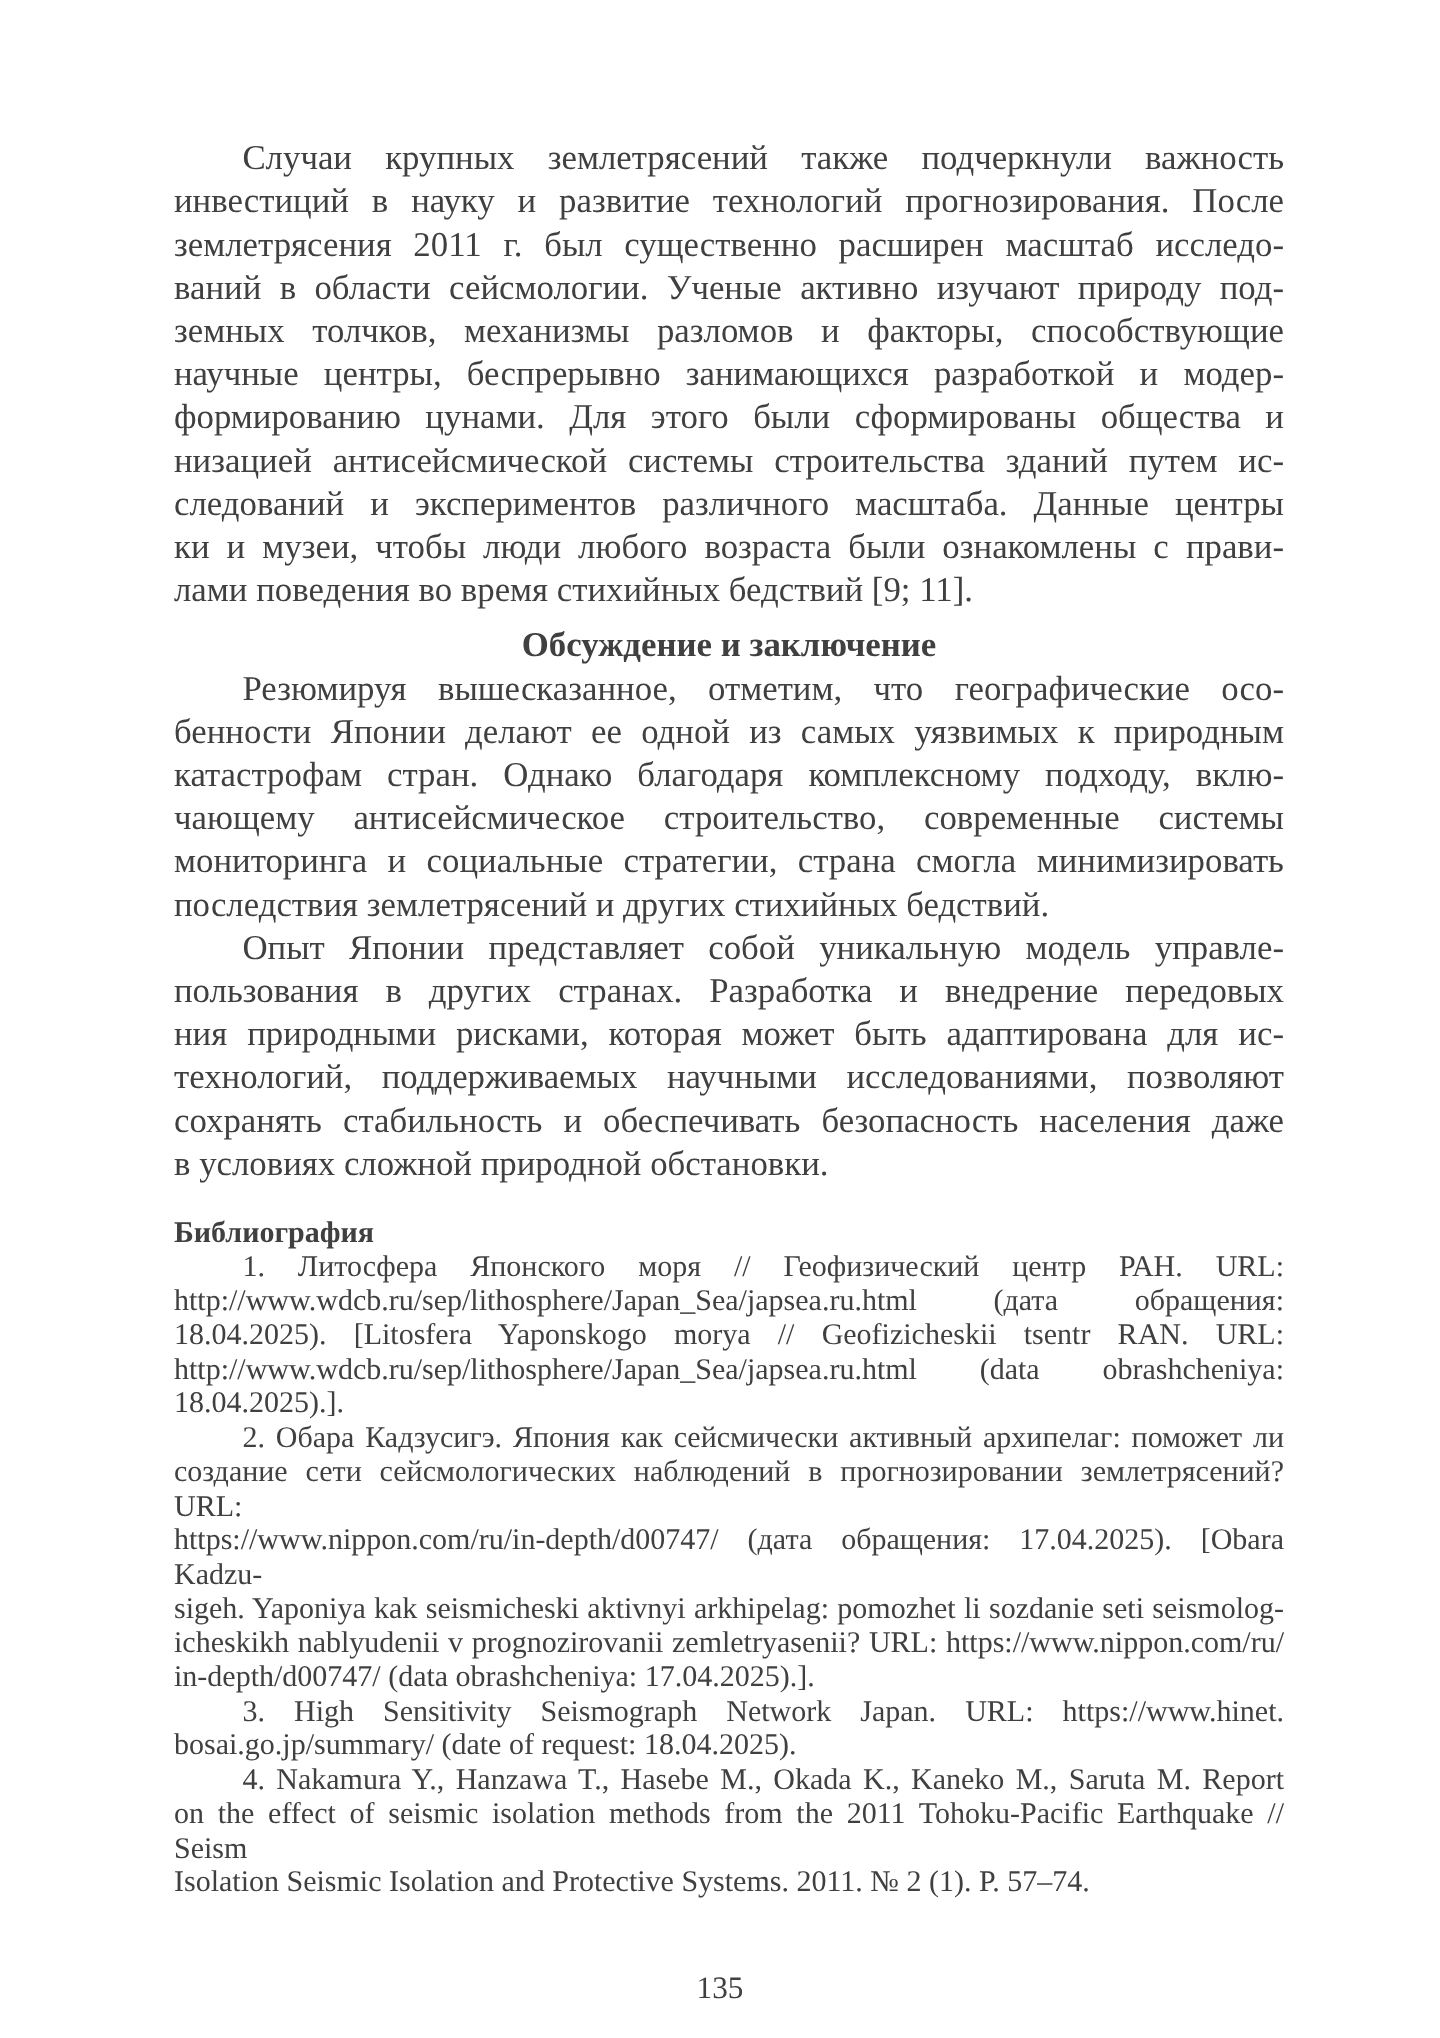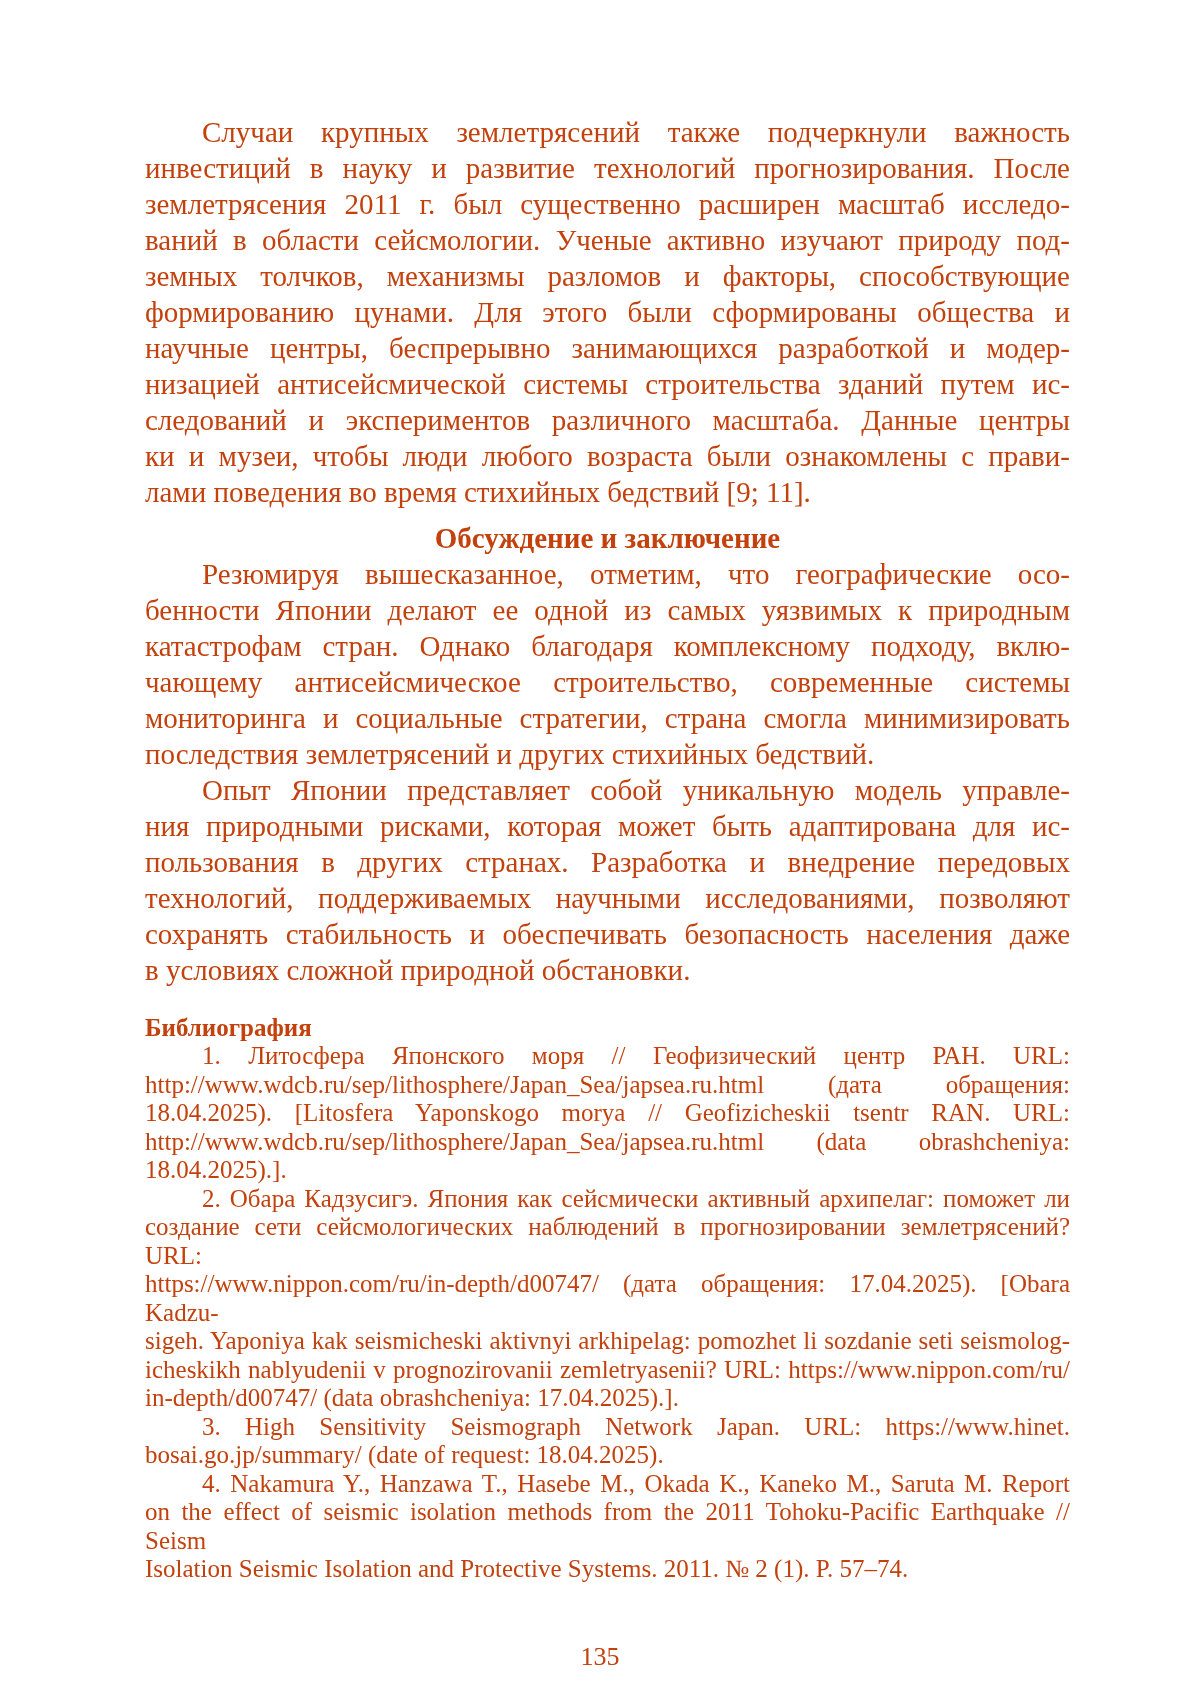--- a/index.html
+++ b/index.html
@@ -6,21 +6,21 @@
     margin: 0;
     padding: 0;
     background: #ffffff;
   }
   .page {
     position: relative;
     width: 1200px;
     height: 1698px;
     background: #ffffff;
     font-family: "Liberation Serif", "DejaVu Serif", serif;
-    color: #c2410c;
+    color: #404040;
     overflow: hidden;
   }
   .content {
     position: absolute;
     left: 145px;
     top: 114px;
     width: 925px;
   }
   
   .para {
@@ -75,43 +75,43 @@
 
 <div class="page">
   <div class="content">
 
     <div class="para">
         <div class="line first">Случаи крупных землетрясений также подчеркнули важность</div>
         <div class="line">инвестиций в науку и развитие технологий прогнозирования. После</div>
         <div class="line">землетрясения 2011 г. был существенно расширен масштаб исследо-</div>
         <div class="line">ваний в области сейсмологии. Ученые активно изучают природу под-</div>
         <div class="line">земных толчков, механизмы разломов и факторы, способствующие</div>
+        <div class="line">научные центры, беспрерывно занимающихся разработкой и модер-</div>
         <div class="line">формированию цунами. Для этого были сформированы общества и</div>
-        <div class="line">научные центры, беспрерывно занимающихся разработкой и модер-</div>
         <div class="line">низацией антисейсмической системы строительства зданий путем ис-</div>
         <div class="line">следований и экспериментов различного масштаба. Данные центры</div>
         <div class="line">ки и музеи, чтобы люди любого возраста были ознакомлены с прави-</div>
         <div class="line last">лами поведения во время стихийных бедствий [9; 11].</div>
       </div>
 
     <h2 class="section-heading">Обсуждение и заключение</h2>
 
     <div class="para">
         <div class="line first">Резюмируя вышесказанное, отметим, что географические осо-</div>
         <div class="line">бенности Японии делают ее одной из самых уязвимых к природным</div>
         <div class="line">катастрофам стран. Однако благодаря комплексному подходу, вклю-</div>
         <div class="line">чающему антисейсмическое строительство, современные системы</div>
         <div class="line">мониторинга и социальные стратегии, страна смогла минимизировать</div>
         <div class="line last">последствия землетрясений и других стихийных бедствий.</div>
       </div>
 
     <div class="para">
         <div class="line first">Опыт Японии представляет собой уникальную модель управле-</div>
+        <div class="line">пользования в других странах. Разработка и внедрение передовых</div>
         <div class="line">ния природными рисками, которая может быть адаптирована для ис-</div>
-        <div class="line">пользования в других странах. Разработка и внедрение передовых</div>
         <div class="line">технологий, поддерживаемых научными исследованиями, позволяют</div>
         <div class="line">сохранять стабильность и обеспечивать безопасность населения даже</div>
         <div class="line last">в условиях сложной природной обстановки.</div>
       </div>
 
     <h3 class="bib-heading">Библиография</h3>
 
     <div class="bib">
         <div class="line first">1. Литосфера Японского моря // Геофизический центр РАН. URL:</div>
         <div class="line">http://www.wdcb.ru/sep/lithosphere/Japan_Sea/japsea.ru.html (дата обращения:</div>

